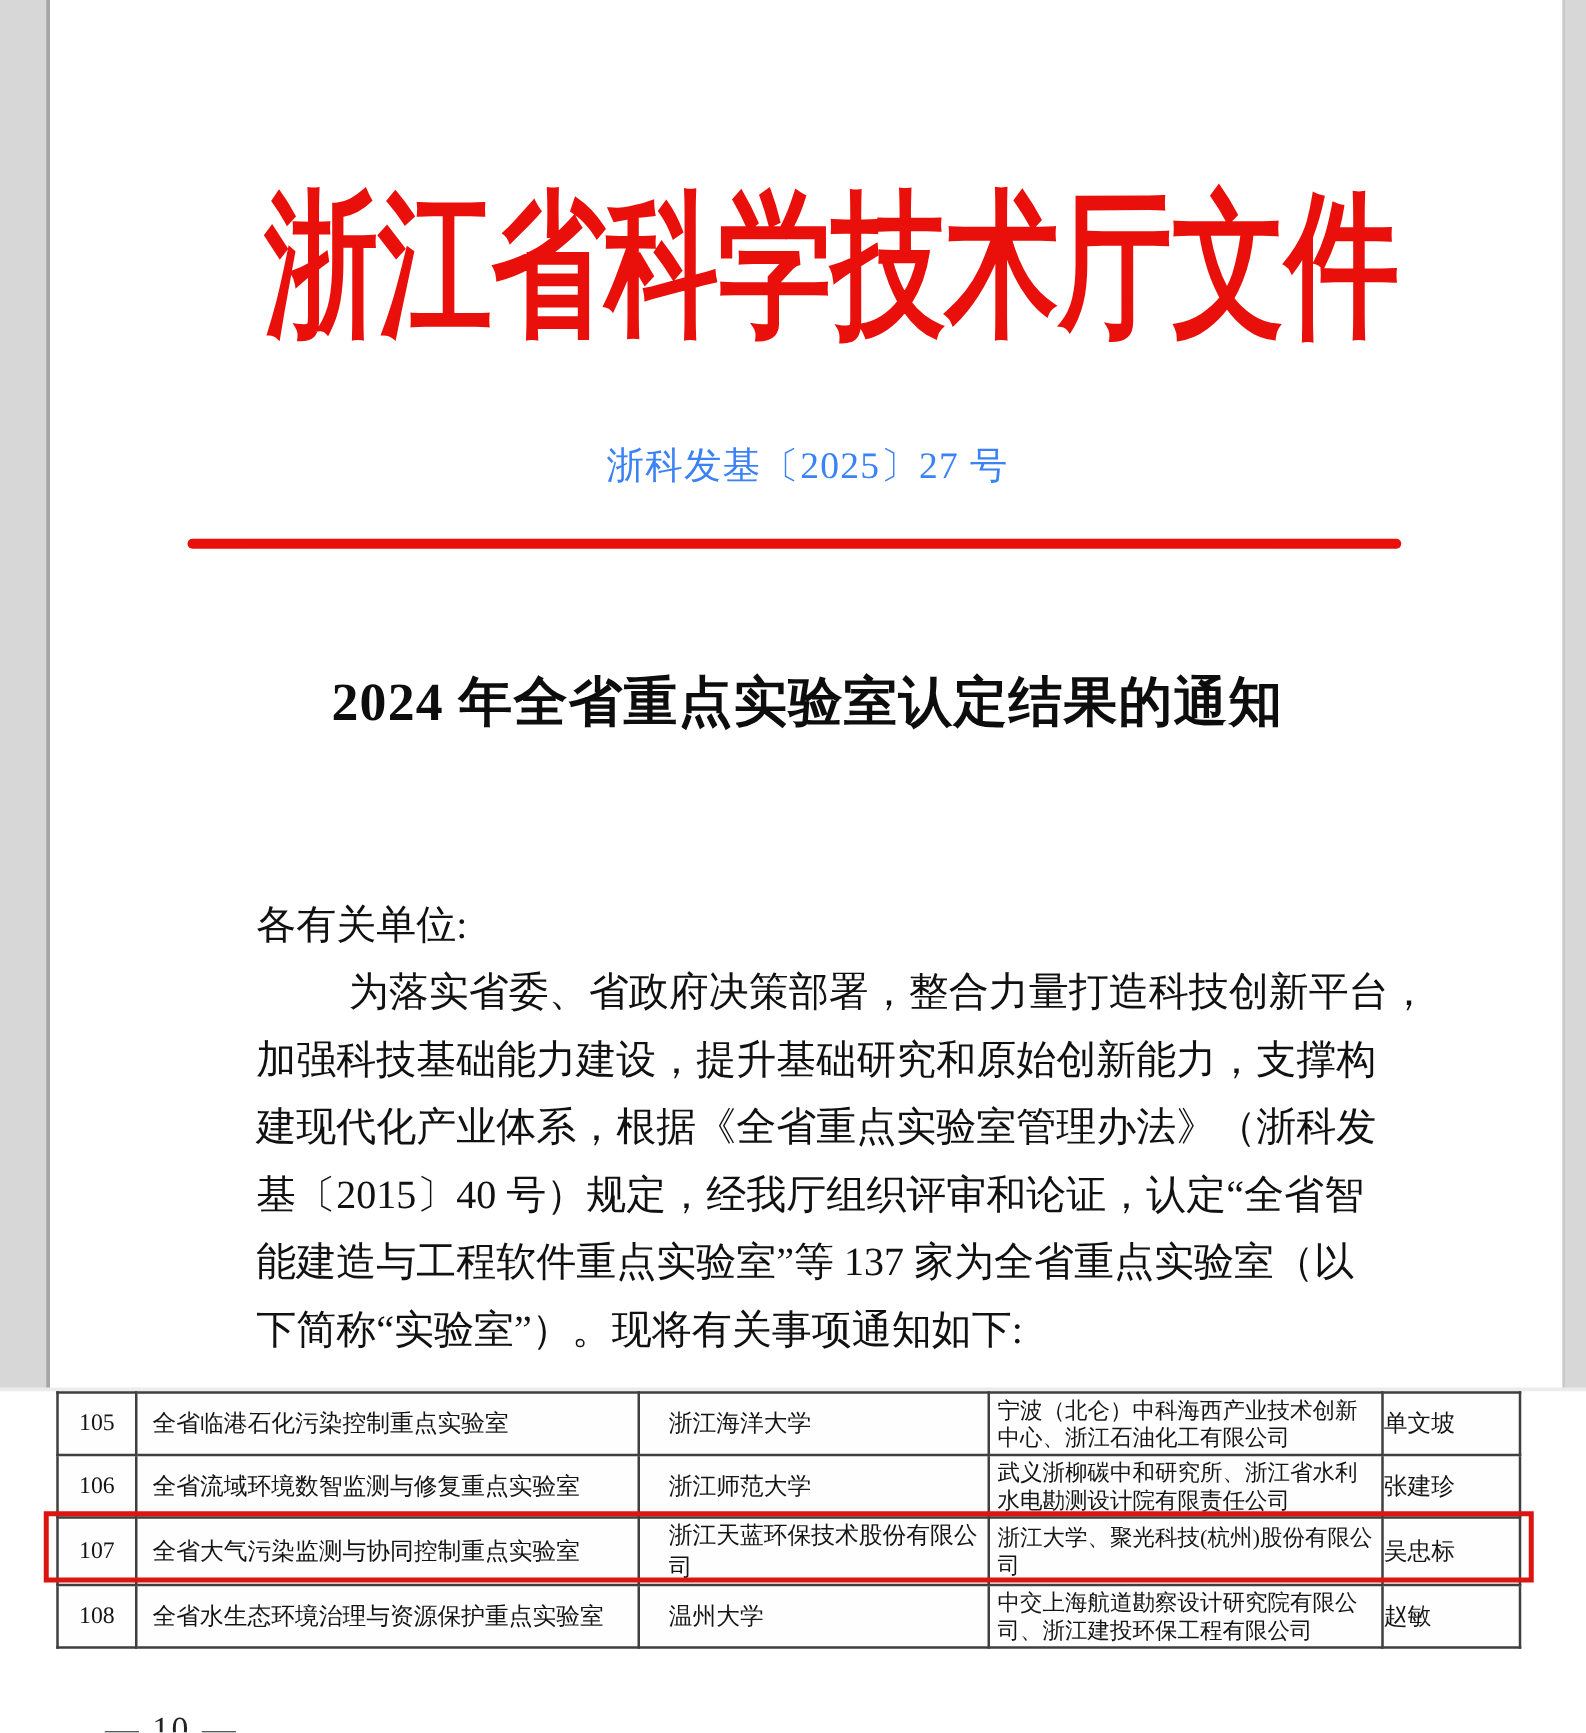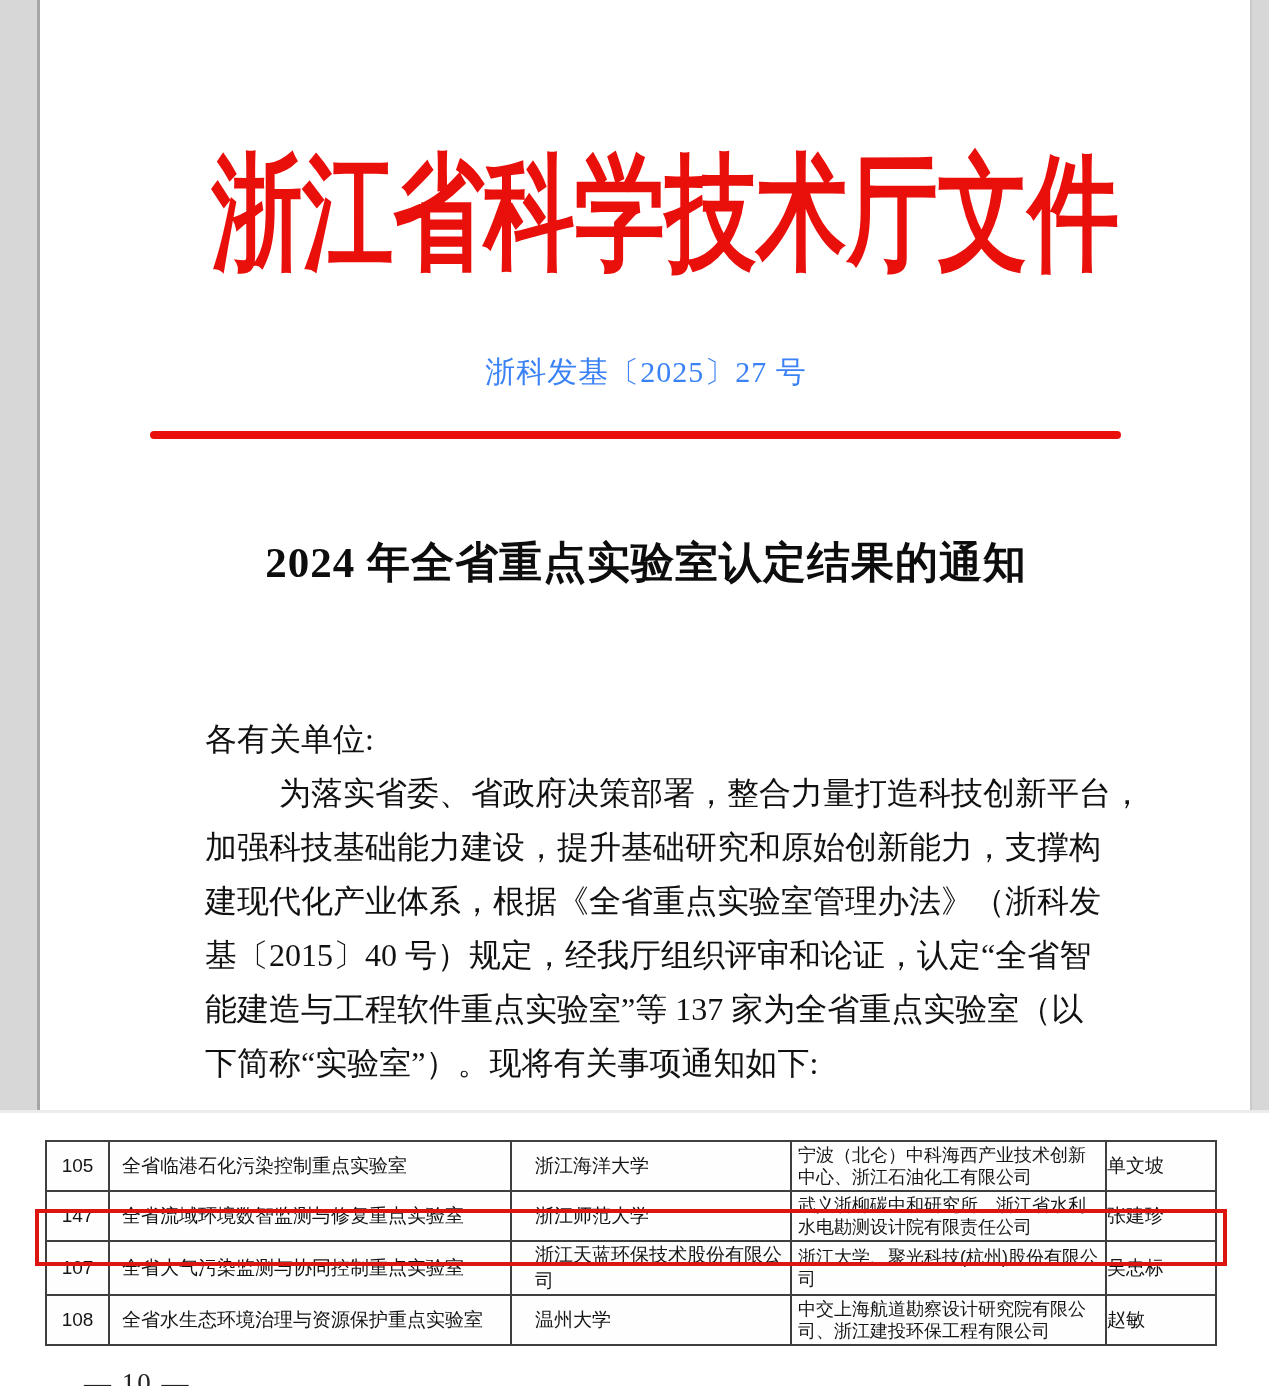--- a/index.html
+++ b/index.html
@@ -48,23 +48,23 @@
     position:absolute; left:205px; top:712px; width:912px;
     font-size:32px; line-height:54px; color:#111;
   }
   .bodytext {
     position:absolute; left:205px; top:766px; width:930px;
     font-size:32px; line-height:54px; color:#111;
     white-space:pre; text-indent:74px;
   }
   
   .labtable {
-    position:absolute; left:45px; top:1140px; width:1170px;
+    position:absolute; left:45px; top:1113px; width:1170px;
     border-collapse:collapse; table-layout:fixed;
-    font-family:Liberation Sans, sans-serif;
+    font-family:Liberation Serif, serif;
   }
   .labtable td {
     border:2px solid #3f3f3f; font-size:19px; color:#151515;
     height:47px; vertical-align:middle; background:#fffefe;
   }
   td.c-no { text-align:center; }
   td.c-lab { padding-left:12px; }
   td.c-host { padding-left:23px; }
   td.c-partner { padding:2px 6px; font-size:18px; line-height:22px; }
   td.c-director { text-align:left; }
@@ -115,21 +115,21 @@
     </colgroup>
     <tbody>
       <tr>
         <td class="c-no">105</td>
         <td class="c-lab">全省临港石化污染控制重点实验室</td>
         <td class="c-host">浙江海洋大学</td>
         <td class="c-partner">宁波（北仑）中科海西产业技术创新中心、浙江石油化工有限公司</td>
         <td class="c-director">单文坡</td>
       </tr>
       <tr>
-        <td class="c-no">147</td>
+        <td class="c-no">106</td>
         <td class="c-lab">全省流域环境数智监测与修复重点实验室</td>
         <td class="c-host">浙江师范大学</td>
         <td class="c-partner">武义浙柳碳中和研究所、浙江省水利水电勘测设计院有限责任公司</td>
         <td class="c-director">张建珍</td>
       </tr>
       <tr>
         <td class="c-no">107</td>
         <td class="c-lab">全省大气污染监测与协同控制重点实验室</td>
         <td class="c-host">浙江天蓝环保技术股份有限公司</td>
         <td class="c-partner">浙江大学、聚光科技(杭州)股份有限公司</td>

